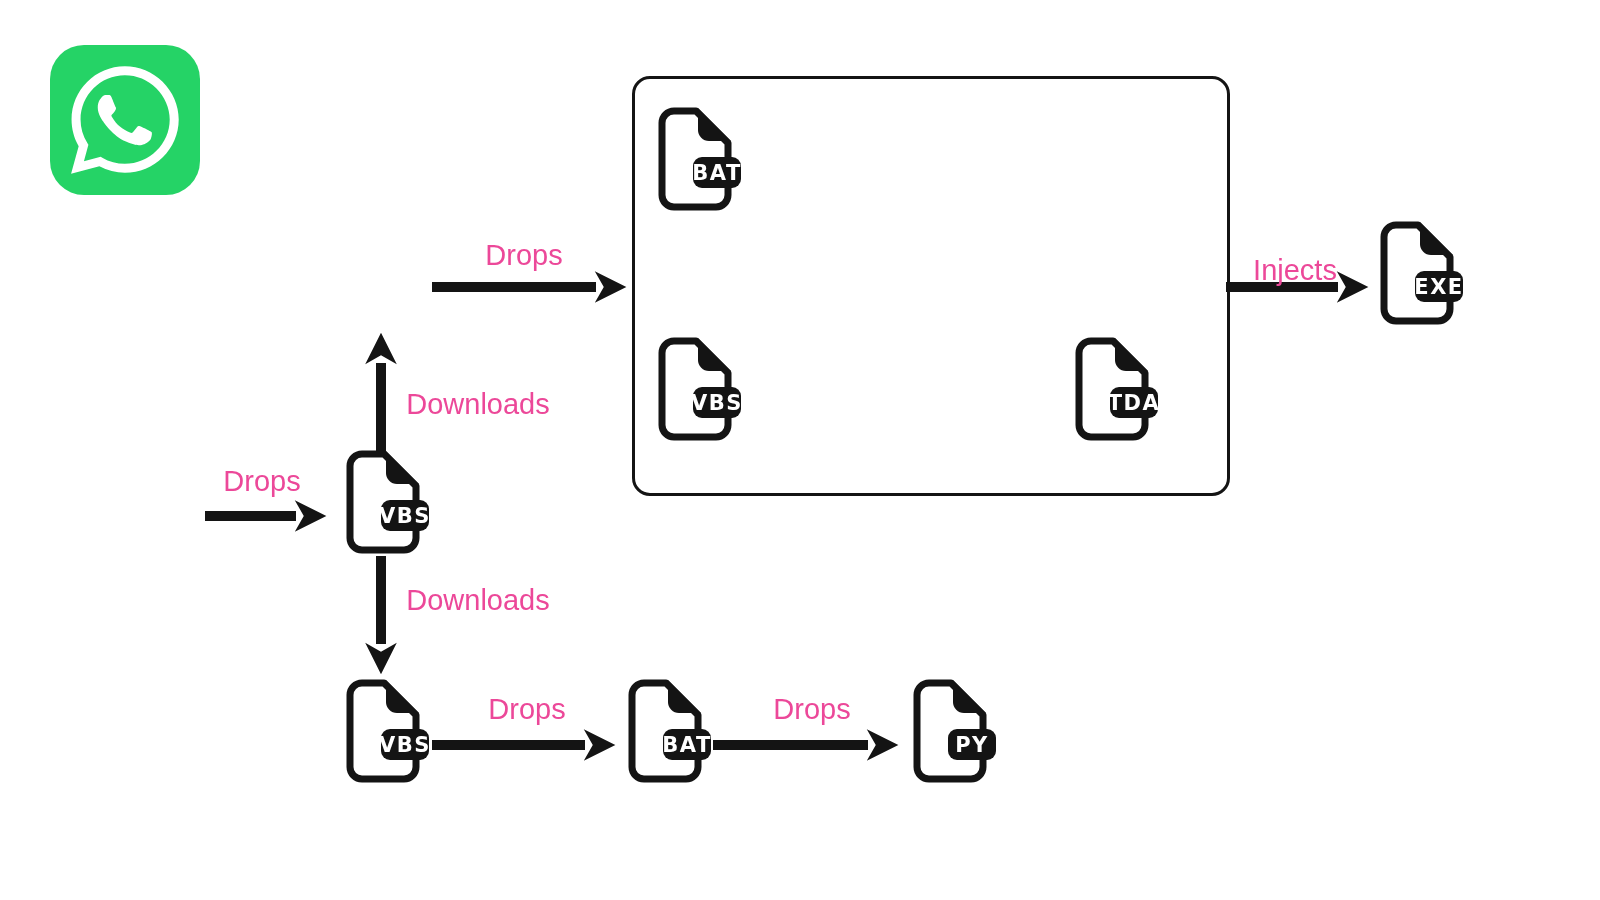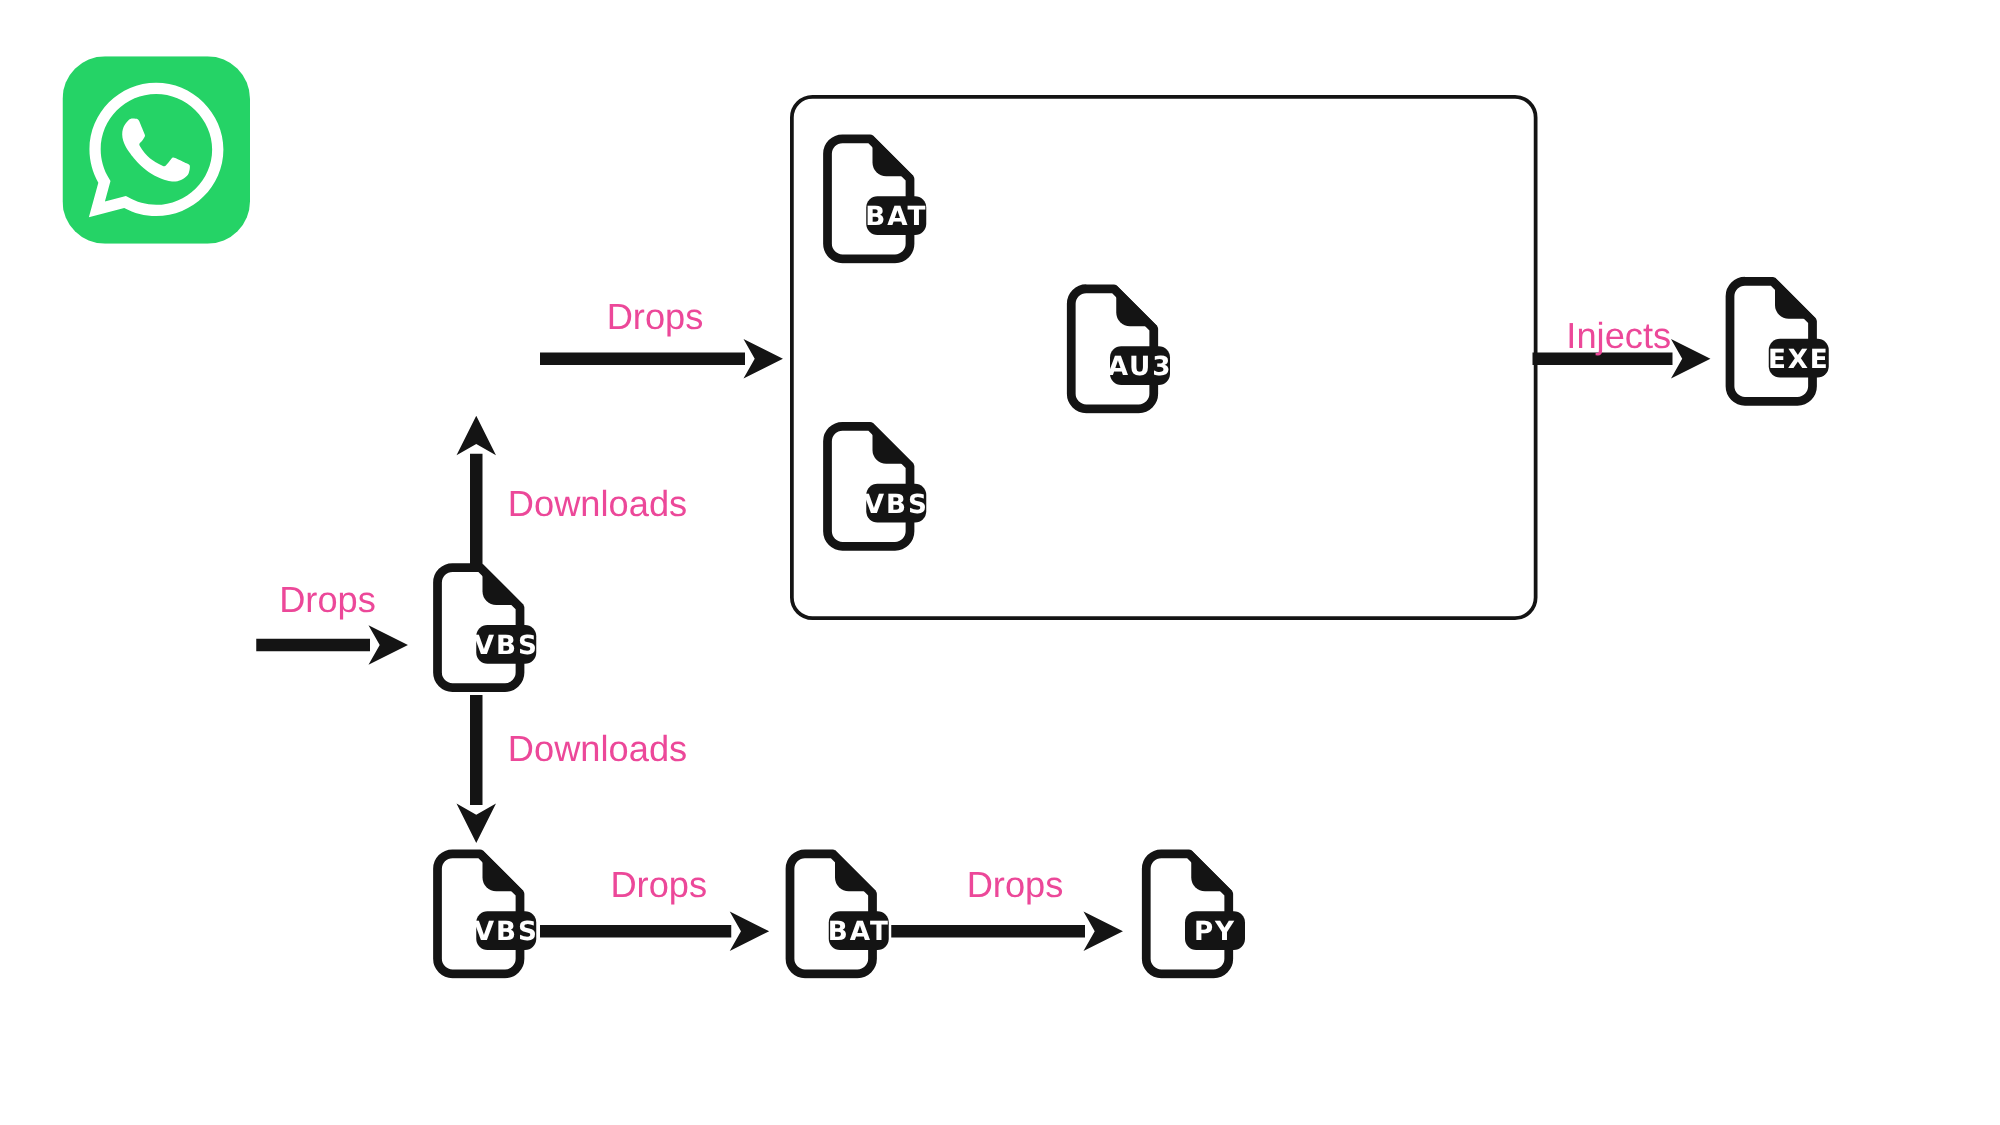--- a/index.html
+++ b/index.html
@@ -111,28 +111,28 @@
   </div>
 
   <div class="node" style="left:649px;top:107px">
     <svg class="doc">
         <use href="#filedoc"></use>
       </svg>
     <div class="band">BAT</div>
   </div>
 
 
-  <div class="node" style="left:844px;top:227px">
-    <svg class="doc">
-        <use href="#filedoc"></use>
-      </svg>
-    <div class="band">AU3</div>
-  </div>
 
   <div class="node" style="left:649px;top:337px">
     <svg class="doc">
         <use href="#filedoc"></use>
       </svg>
     <div class="band">VBS</div>
   </div>
 
+  <div class="node" style="left:1066px;top:337px">
+    <svg class="doc">
+        <use href="#filedoc"></use>
+      </svg>
+    <div class="band">TDA</div>
+  </div>
 
 </div>
 
 </body></html>

